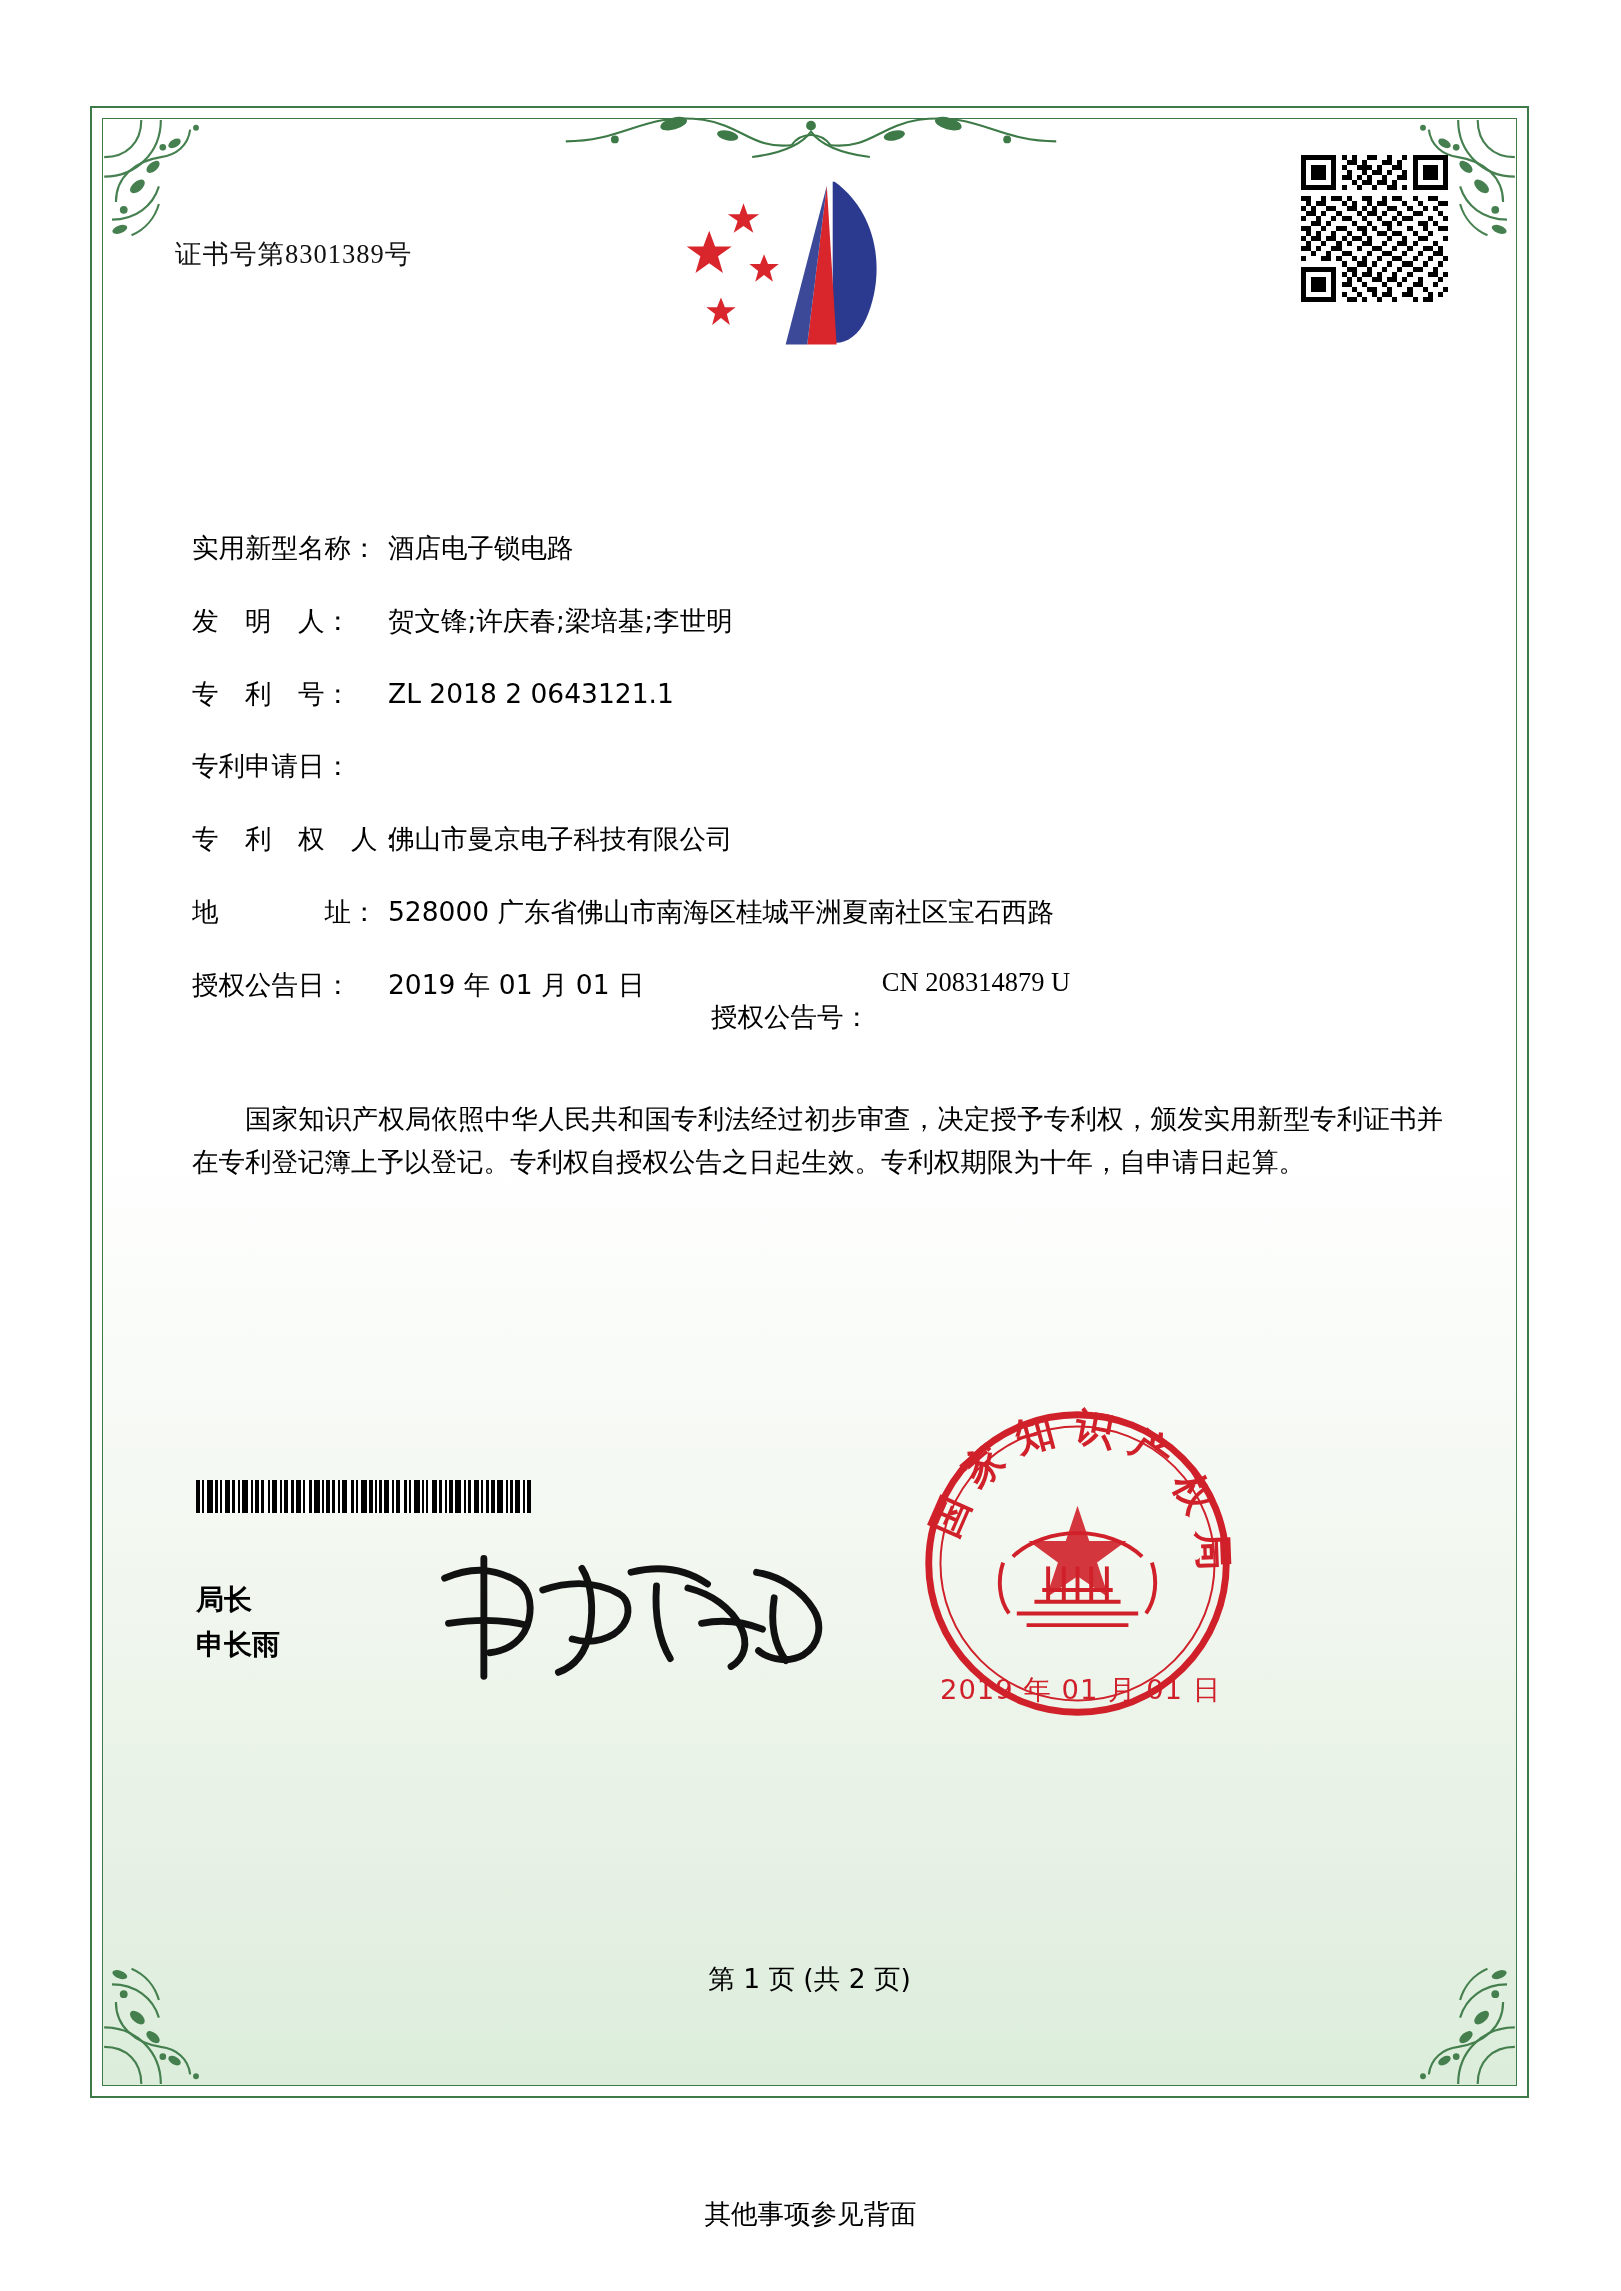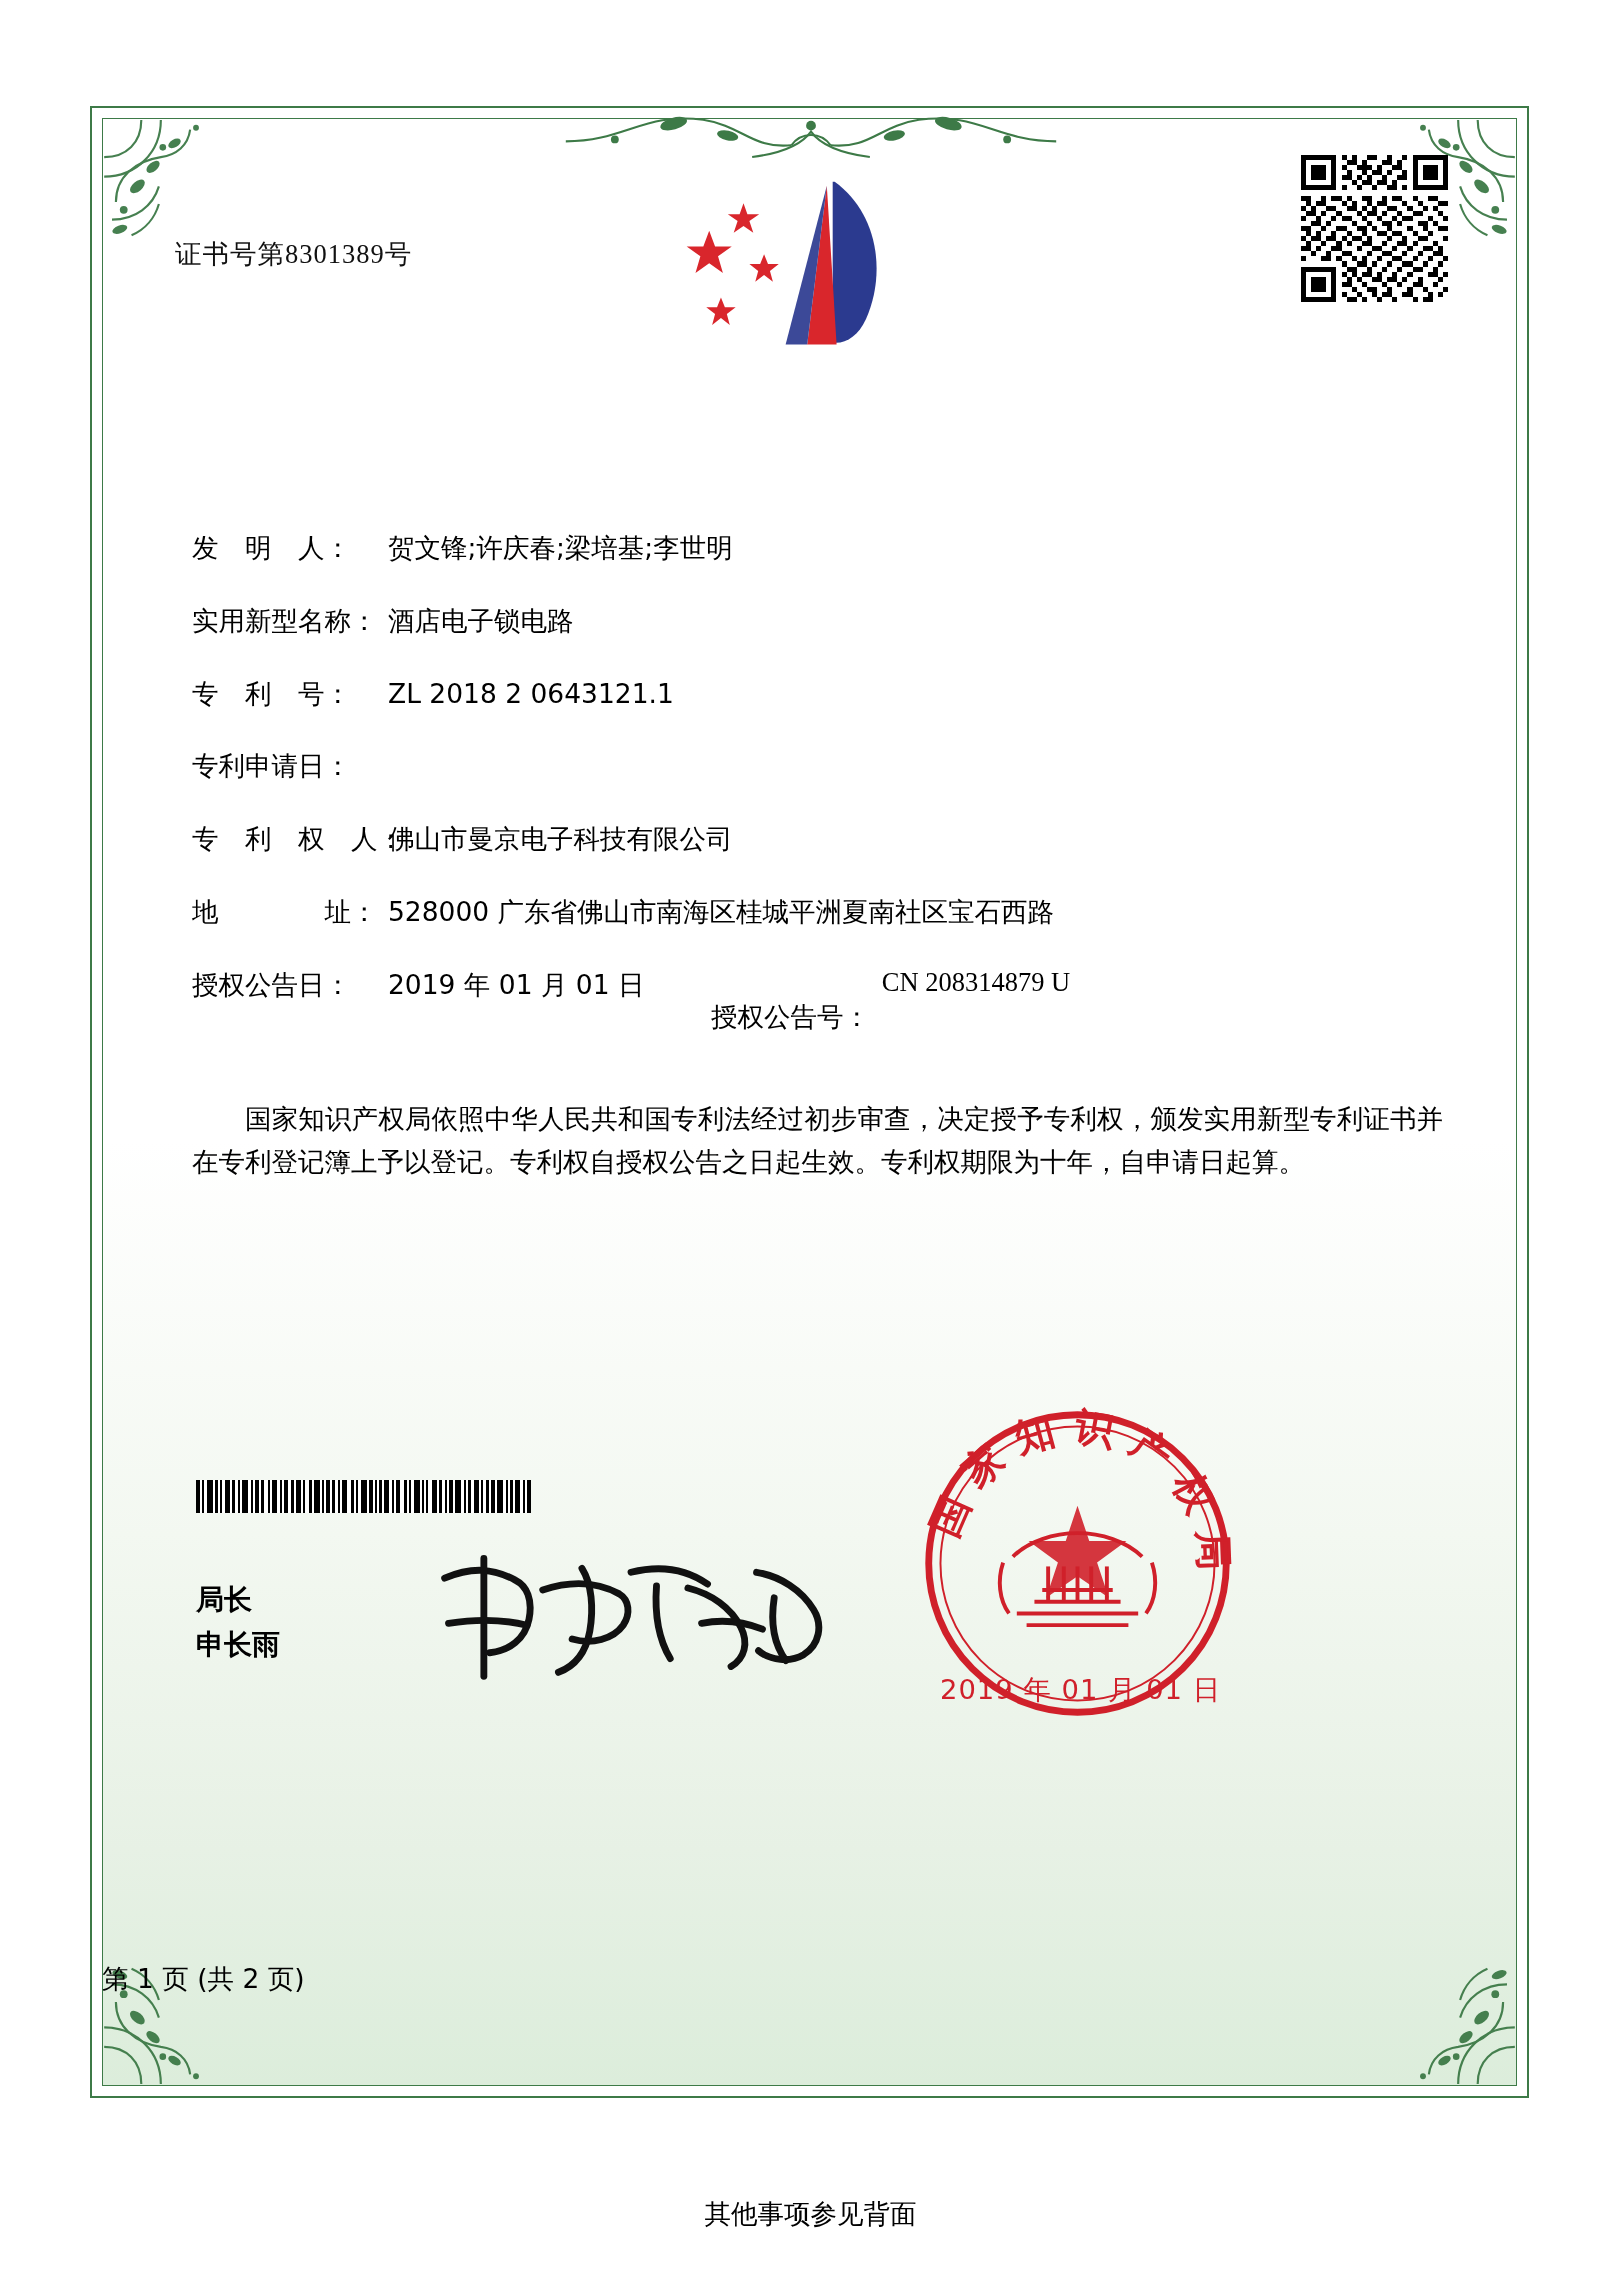--- a/index.html
+++ b/index.html
@@ -243,21 +243,21 @@
     color: #d0202a;
     letter-spacing: 1px;
     font-family: "DejaVu Sans", "Liberation Sans", sans-serif;
   }
 
   .page-number {
     position: absolute;
     left: 0;
     right: 0;
     top: 1843px;
-    text-align: left;
+    text-align: center;
     font-size: 26.5px;
     color: #000;
     font-family: "DejaVu Sans", "Liberation Sans", sans-serif;
   }
   .footnote {
     position: absolute;
     left: 0;
     right: 0;
     top: 2196px;
     text-align: center;
@@ -618,27 +618,27 @@
             <rect x="22" y="28" width="1" height="1"></rect>
             <rect x="24" y="28" width="2" height="1"></rect>
         </g>
       </svg>
     </div>
 
 
     <div class="fields">
 
       <div class="field-row">
+        <span class="field-label">实用新型名称：</span>
+        <span class="field-value">酒店电子锁电路</span>
+      </div>
+
+      <div class="field-row">
         <span class="field-label">发　明　人：</span>
         <span class="field-value">贺文锋;许庆春;梁培基;李世明</span>
-      </div>
-
-      <div class="field-row">
-        <span class="field-label">实用新型名称：</span>
-        <span class="field-value">酒店电子锁电路</span>
       </div>
 
       <div class="field-row">
         <span class="field-label">专　利　号：</span>
         <span class="field-value mono-ish">ZL 2018 2 0643121.1</span>
       </div>
 
       <div class="field-row">
         <span class="field-label">专利申请日：</span>
       </div>

